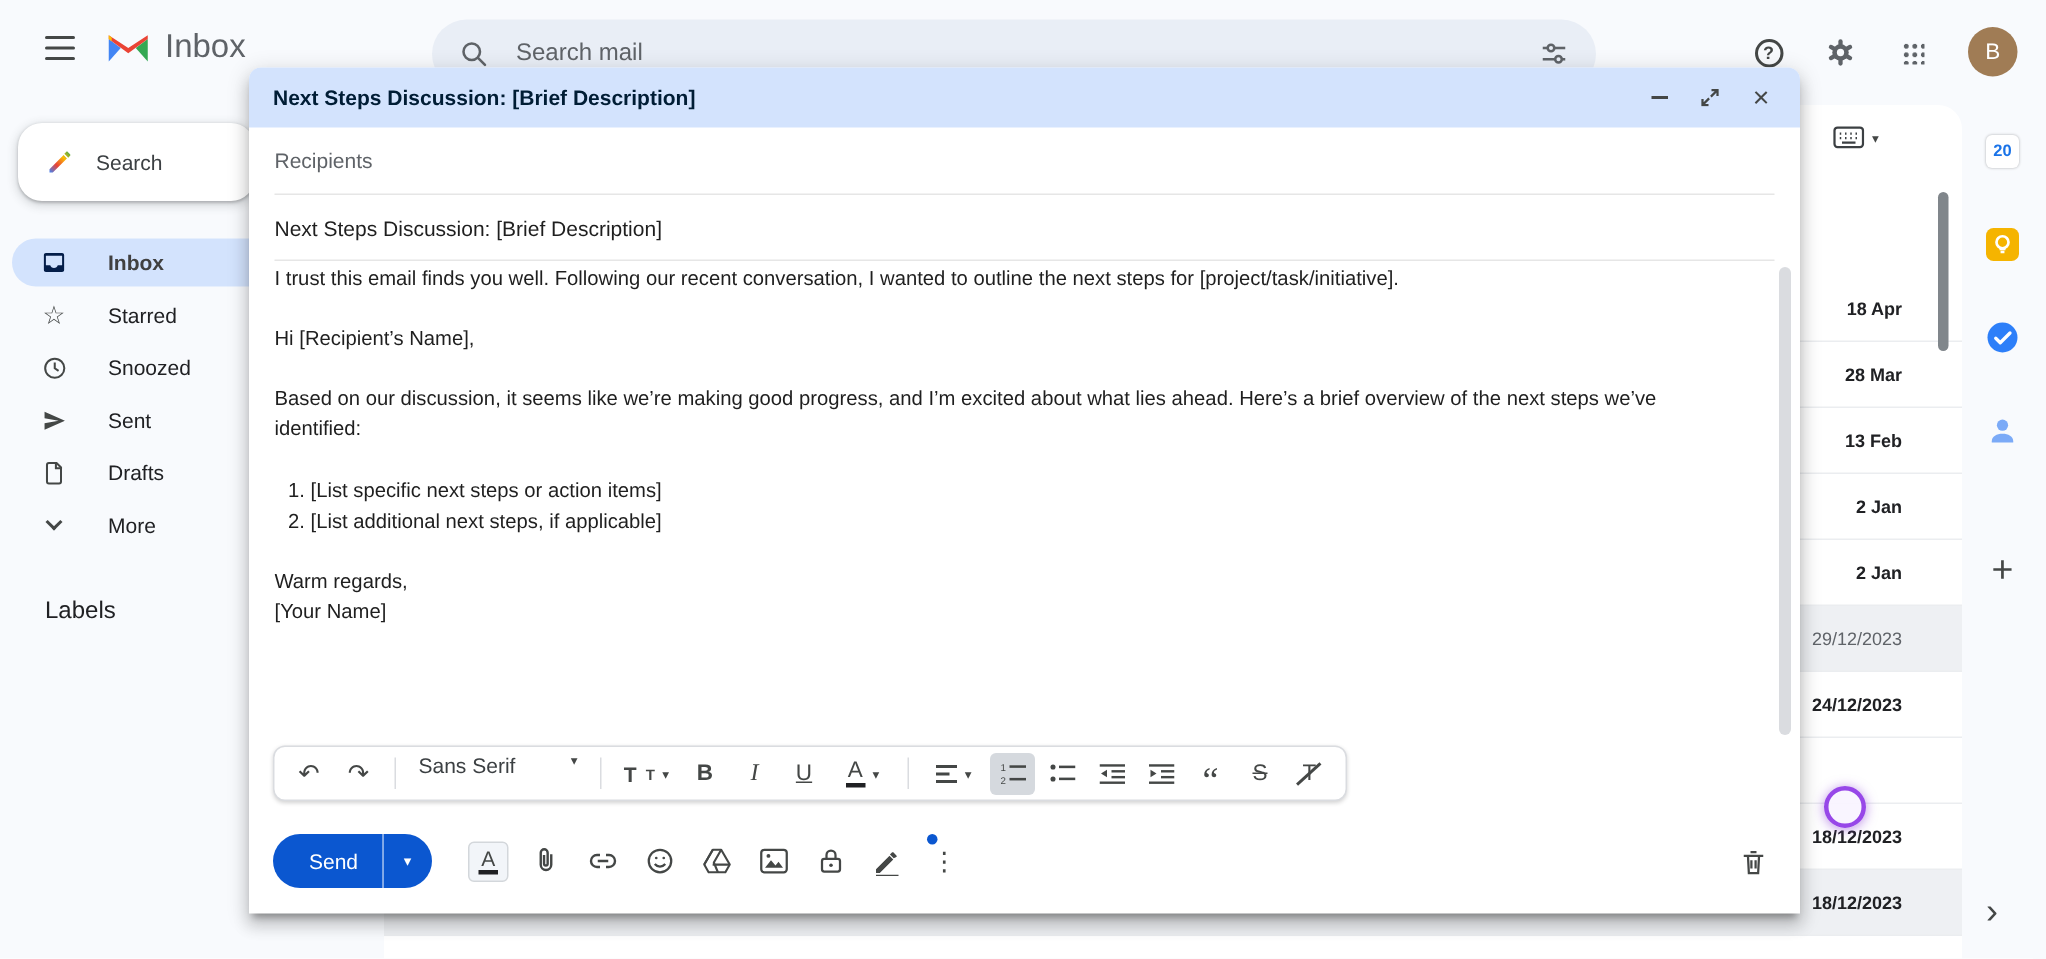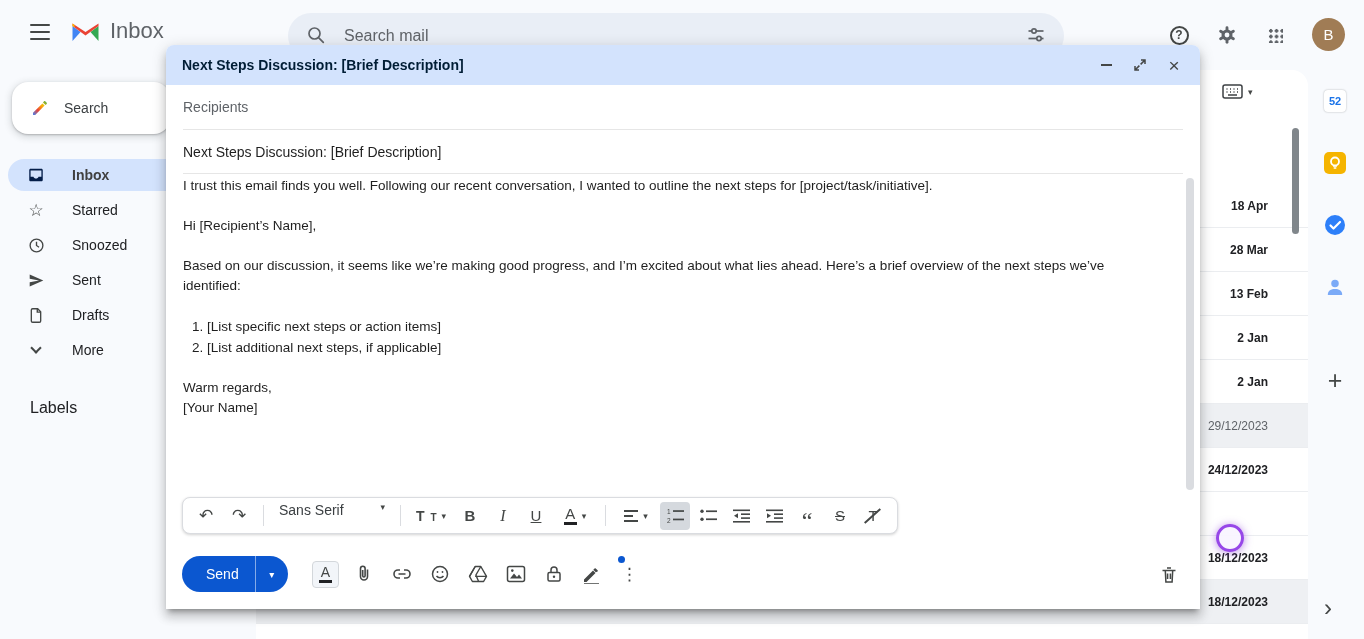--- a/index.html
+++ b/index.html
@@ -6,21 +6,21 @@
   html,body{width:1364px;height:639px;overflow:hidden}
   body{position:relative;background:#f8fafd;color:#202124}
   button{background:none;border:0;cursor:pointer;font-family:inherit;color:inherit}
   .abs{position:absolute}
 
   
   .hamburger{left:20px;top:12px;width:40px;height:40px;border-radius:50%;display:flex;flex-direction:column;justify-content:center;gap:5px;padding:0 10px}
   .hamburger i{display:block;height:2px;background:#444746;border-radius:1px}
   .logo{left:70px;top:18px;display:flex;align-items:center;gap:9px}
   .logo .word{font-size:22px;color:#5f6368}
-  .searchbar{left:288px;top:13px;width:776px;height:46px;background:#e9eef6;border-radius:24px;display:flex;padding:0 6px}
+  .searchbar{left:288px;top:13px;width:776px;height:46px;background:#e9eef6;border-radius:24px;display:flex;align-items:center;padding:0 6px}
   .searchbar input{flex:1;border:0;outline:0;background:transparent;font-size:16px;color:#202124;padding:0 6px}
   .searchbar input::placeholder{color:#5f6368}
   .icon-btn{width:44px;height:44px;border-radius:50%;display:flex;align-items:center;justify-content:center;color:#444746}
   .qmark{width:19px;height:19px;border:2px solid #444746;border-radius:50%;font-size:12px;font-weight:700;color:#444746;display:flex;align-items:center;justify-content:center}
   .apps-grid{width:15px;height:15px;background-image:radial-gradient(#5f6368 1.6px,transparent 1.8px);background-size:5.7px 5.7px}
   .avatar{left:1312px;top:18px;width:33px;height:33px;border-radius:50%;background:#a07c55;color:#fff;font-size:15px;font-weight:500;display:flex;align-items:center;justify-content:center}
 
   
   .compose-btn{left:12px;top:82px;width:158px;height:52px;background:#fff;border-radius:16px;box-shadow:0 1px 2px rgba(60,64,67,.3),0 2px 6px 2px rgba(60,64,67,.15);display:flex;align-items:center;gap:14px;padding:0 18px;font-size:14px;font-weight:500;color:#3c4043}
   .nav-item{left:8px;width:224px;height:32px;border-radius:16px;display:flex;align-items:center;padding-left:18px;gap:26px;font-size:14px;color:#202124}
@@ -256,21 +256,21 @@
       <span class="mdate">18/12/2023</span>
     </div>
   <div class="mail-row bg-read" style="top:510px">
       <span class="mdate">18/12/2023</span>
     </div>
 
   <div class="list-scroll"></div>
 </div>
 
 <button class="abs rail-ic" style="left:1323px;top:89px">
-  <span class="cal">52</span>
+  <span class="cal">20</span>
 </button>
 <button class="abs rail-ic" style="left:1323px;top:151px">
   <svg width="22" height="22">
       <rect width="22" height="22" rx="5" fill="#f5b400"></rect>
       <circle cx="11" cy="9.5" r="4" fill="none" stroke="#fff" stroke-width="1.8"></circle>
       <path d="M9 14h4M9.7 16h2.6" stroke="#fff" stroke-width="1.6"></path>
     </svg>
 </button>
 <button class="abs rail-ic" style="left:1323px;top:213px">
   <svg width="22" height="22" viewBox="0 0 22 22">

